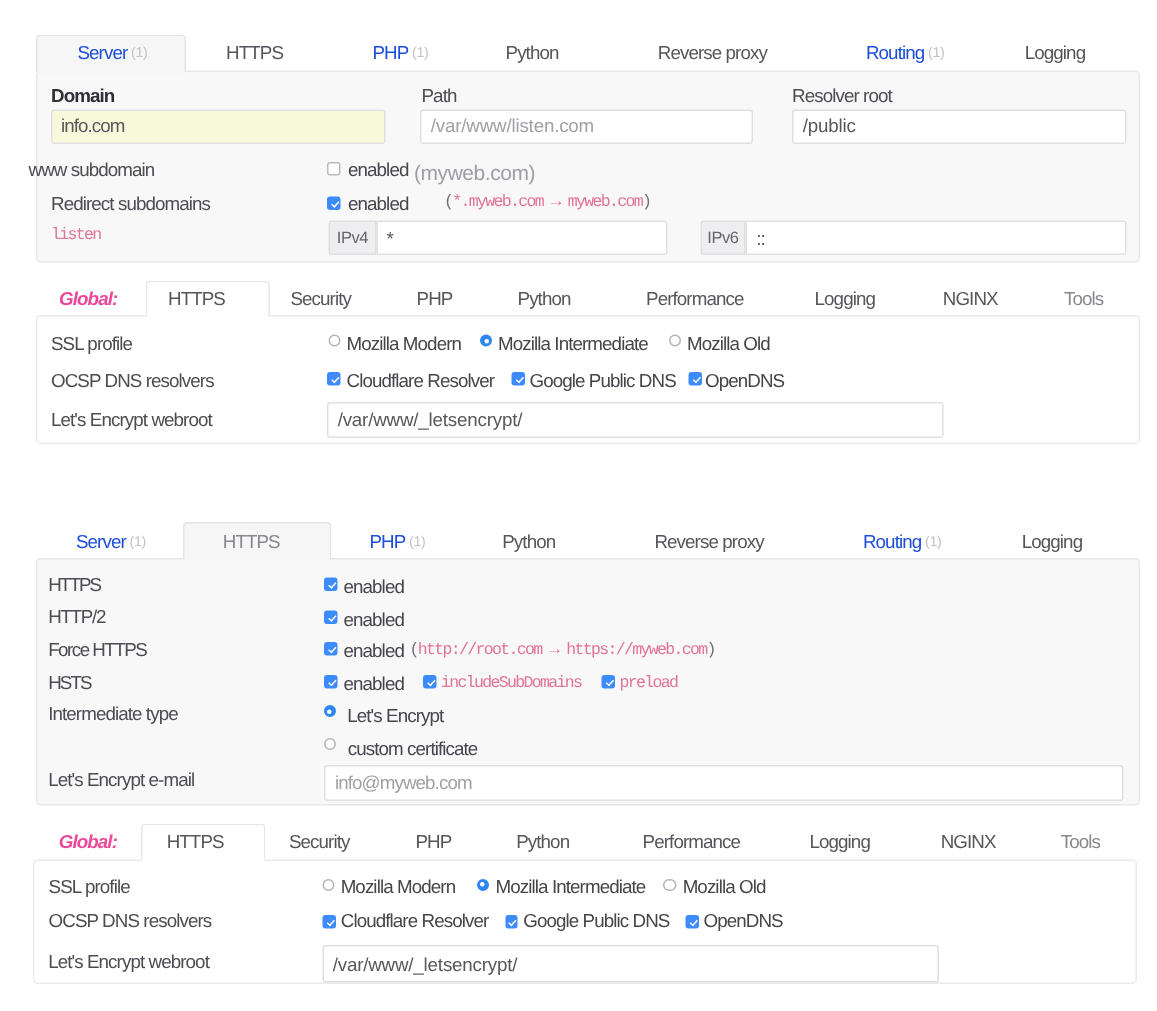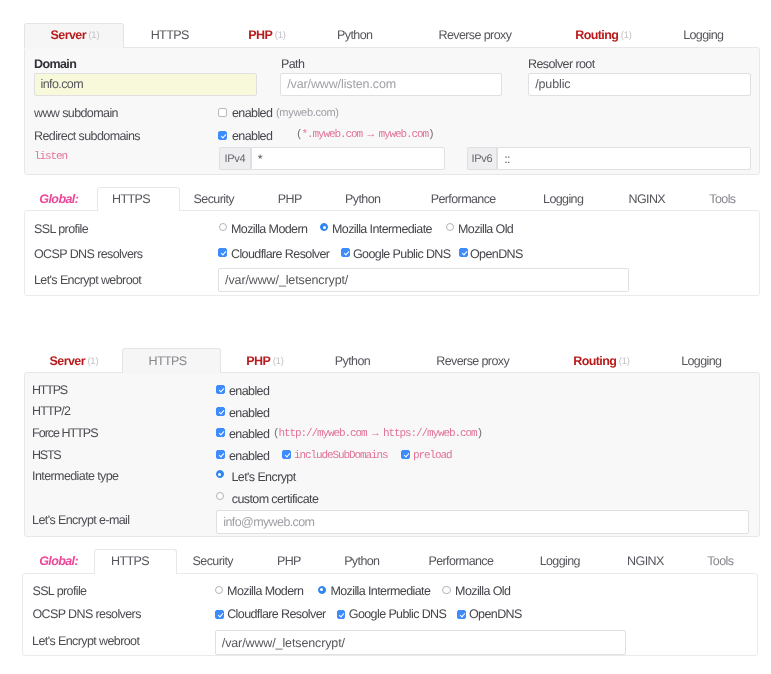--- a/index.html
+++ b/index.html
@@ -4,36 +4,36 @@
 <title>Server configuration</title>
 <style>
   html,body{margin:0;padding:0;}
   body{width:771px;height:674px;background:#ffffff;
        font-family:"Liberation Sans",sans-serif;font-size:12.5px;color:#45454b;
        letter-spacing:-0.6px;
        -webkit-font-smoothing:antialiased;-moz-osx-font-smoothing:grayscale;text-rendering:geometricPrecision;overflow:hidden;position:relative;}
   *{-webkit-font-smoothing:antialiased;}
 
   .mono{font-family:"Liberation Mono",monospace;font-size:11px;letter-spacing:-1.1px;}
-  .hint{font-size:11px;letter-spacing:-0.3px;color:#9d9da4;}
+  .hint{font-size:14px;letter-spacing:-0.3px;color:#9d9da4;}
   .path{letter-spacing:-0.12px;}
   .c1{letter-spacing:-1.25px;}
   .c2{letter-spacing:-1.0px;}
   .c3{letter-spacing:-0.85px;}
 
   
   .tab{position:absolute;display:flex;align-items:center;justify-content:center;
        gap:2.5px;font-size:12.5px;color:#55555c;box-sizing:border-box;white-space:nowrap;
        transform:translateX(-50%);}
   .tabbox{position:absolute;background:#f6f6f7;border:1px solid #e4e4e6;
        border-bottom:none;border-radius:3px 3px 0 0;box-sizing:border-box;z-index:3;}
   .tabbox:after{content:"";position:absolute;left:0;right:0;bottom:-1px;height:1px;
        background:inherit;}
   .tab{z-index:4;}
-  .tab.bold .tl{font-weight:bold;color:#b91c1c;}
+  .tab.bold .tl{font-weight:normal;color:#1d4ed8;}
   .tab .cnt{color:#c2c2c8;font-size:9.5px;letter-spacing:-0.2px;}
   .tab.muted .tl{color:#87878e;}
   .tab.it .tl{font-style:italic;font-weight:bold;color:#ec4899;}
 
   
   .panel{position:absolute;border:1px solid #e7e7e9;background:#f8f8f9;
          box-sizing:border-box;border-radius:3px;}
   .panel.white{background:#ffffff;border-color:#ebebed;}
   .tabbox.white{background:#ffffff;border-color:#e7e7e9;}
 
@@ -106,21 +106,21 @@
 <div class="lbl" style="left:281px;top:57px;">Path</div>
 <div class="ipt" style="left:280.2px;top:72.5px;width:222.3px;height:23.8px;">
     <span class="ph path">/var/www/listen.com</span>
   </div>
 
 <div class="lbl" style="left:528px;top:57px;">Resolver root</div>
 <div class="ipt" style="left:528.2px;top:72.5px;width:222.5px;height:23.8px;">
     <span class="path">/public</span>
   </div>
 
-<div class="lbl" style="left:34px;top:106px;">www subdomain</div>
+<div class="lbl" style="left:19px;top:106px;">www subdomain</div>
 <div class="cb" style="left:218px;top:108px;"></div>
 <div class="txt" style="left:232px;top:106px;">enabled</div>
 <div class="txt hint" style="left:276px;top:107px;">(myweb.com)</div>
 
 <div class="lbl" style="left:34px;top:129px;">Redirect subdomains</div>
 <div class="cb on" style="left:218px;top:131px;"></div>
 <div class="txt" style="left:232px;top:129px;">enabled</div>
 <div class="txt mono" style="left:273px;top:129px;padding-left:23px;"><span class="paren">(</span><span class="pink">*.myweb.com → myweb.com</span><span class="paren">)</span></div>
 
 <div class="txt mono pink" style="left:34px;top:151px;">listen</div>
@@ -217,21 +217,21 @@
 <div class="cb on" style="left:216px;top:385px;"></div>
 <div class="txt" style="left:229px;top:384px;">enabled</div>
 
 <div class="lbl c3" style="left:32.1px;top:403.5px;">HTTP/2</div>
 <div class="cb on" style="left:216px;top:407px;"></div>
 <div class="txt" style="left:229px;top:406px;">enabled</div>
 
 <div class="lbl c2" style="left:32.1px;top:425.5px;">Force HTTPS</div>
 <div class="cb on" style="left:216px;top:428px;"></div>
 <div class="txt" style="left:229px;top:427px;">enabled</div>
-<div class="txt mono" style="left:273px;top:428px;"><span class="paren">(</span><span class="pink">http://myweb.com → https://myweb.com</span><span class="paren">)</span></div>
+<div class="txt mono" style="left:273px;top:428px;"><span class="paren">(</span><span class="pink">http://root.com → https://myweb.com</span><span class="paren">)</span></div>
 
 <div class="lbl c1" style="left:32.1px;top:447.5px;">HSTS</div>
 <div class="cb on" style="left:216px;top:450px;"></div>
 <div class="txt" style="left:229px;top:449px;">enabled</div>
 <div class="cb on" style="left:282px;top:450px;"></div>
 <div class="txt mono pink" style="left:294px;top:450px;">includeSubDomains</div>
 <div class="cb on" style="left:401px;top:450px;"></div>
 <div class="txt mono pink" style="left:413px;top:450px;">preload</div>
 
 <div class="lbl" style="left:32.1px;top:469px;">Intermediate type</div>

